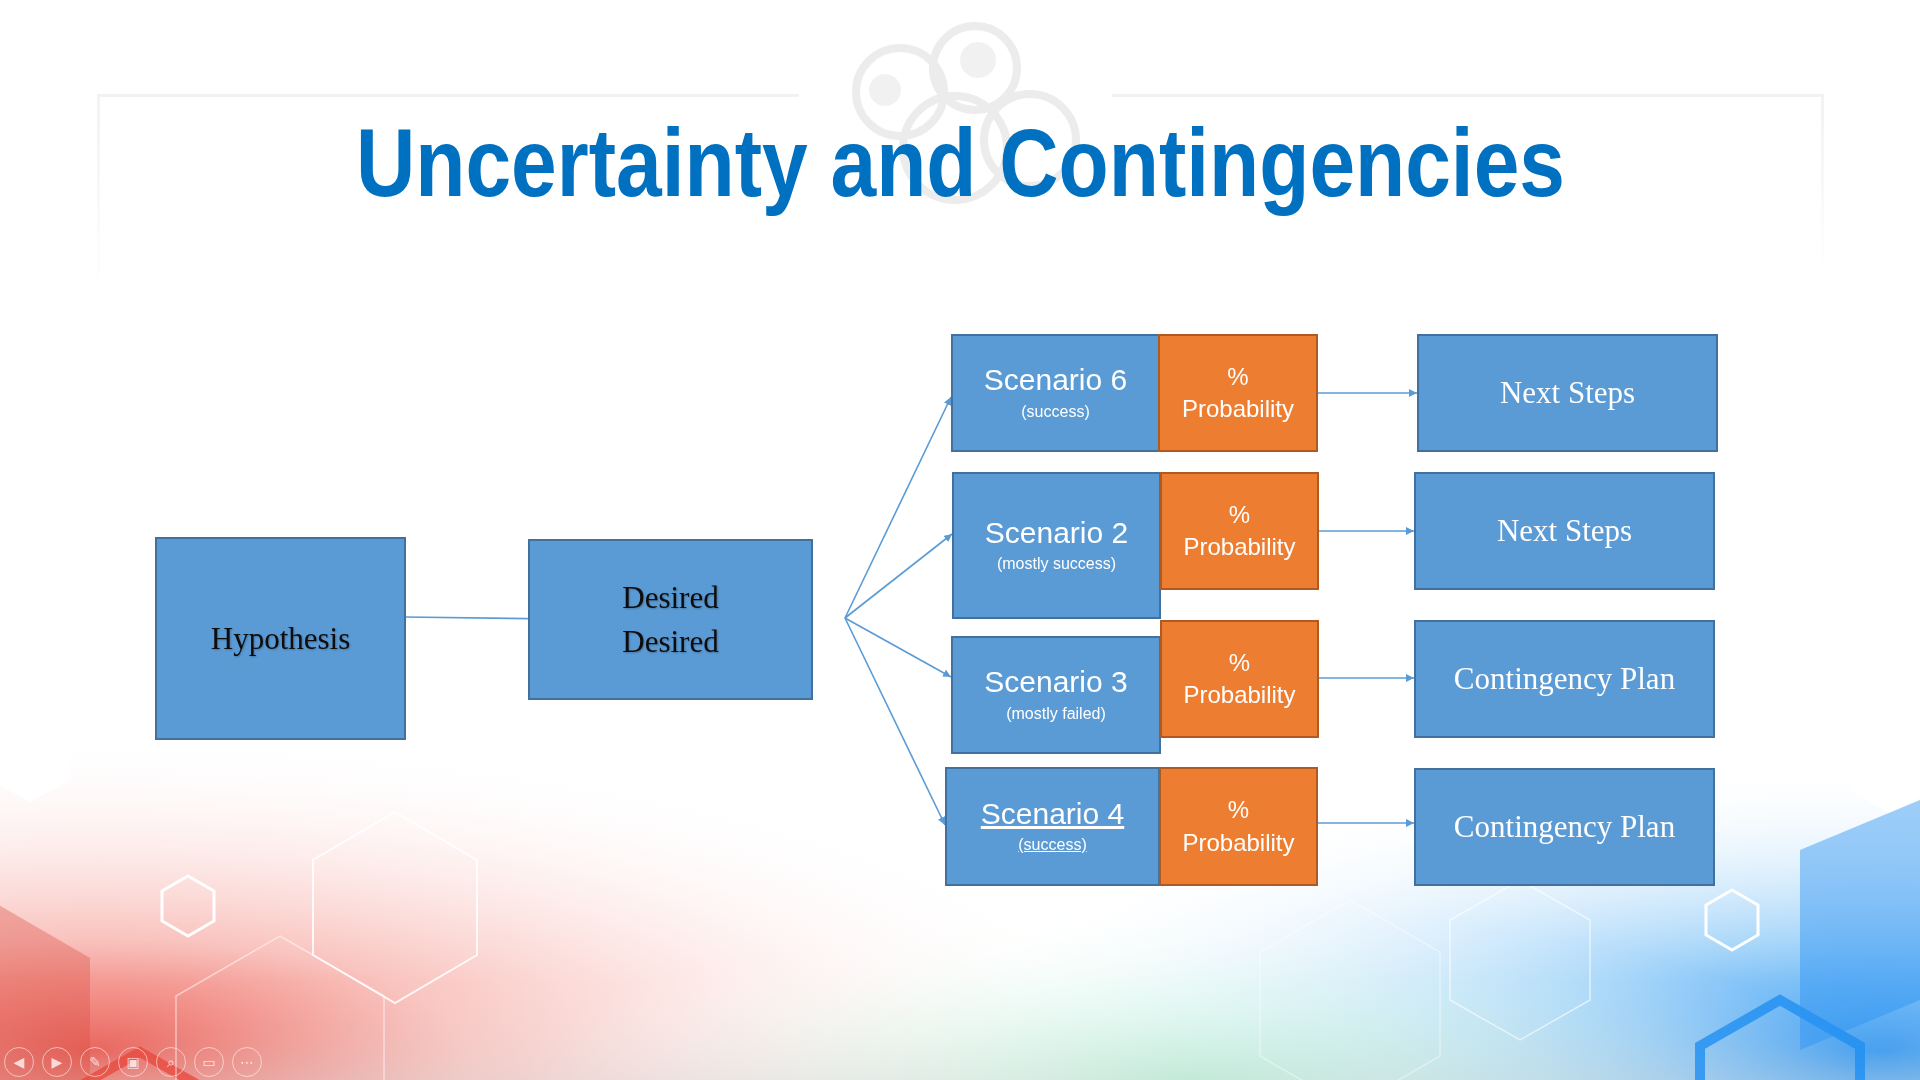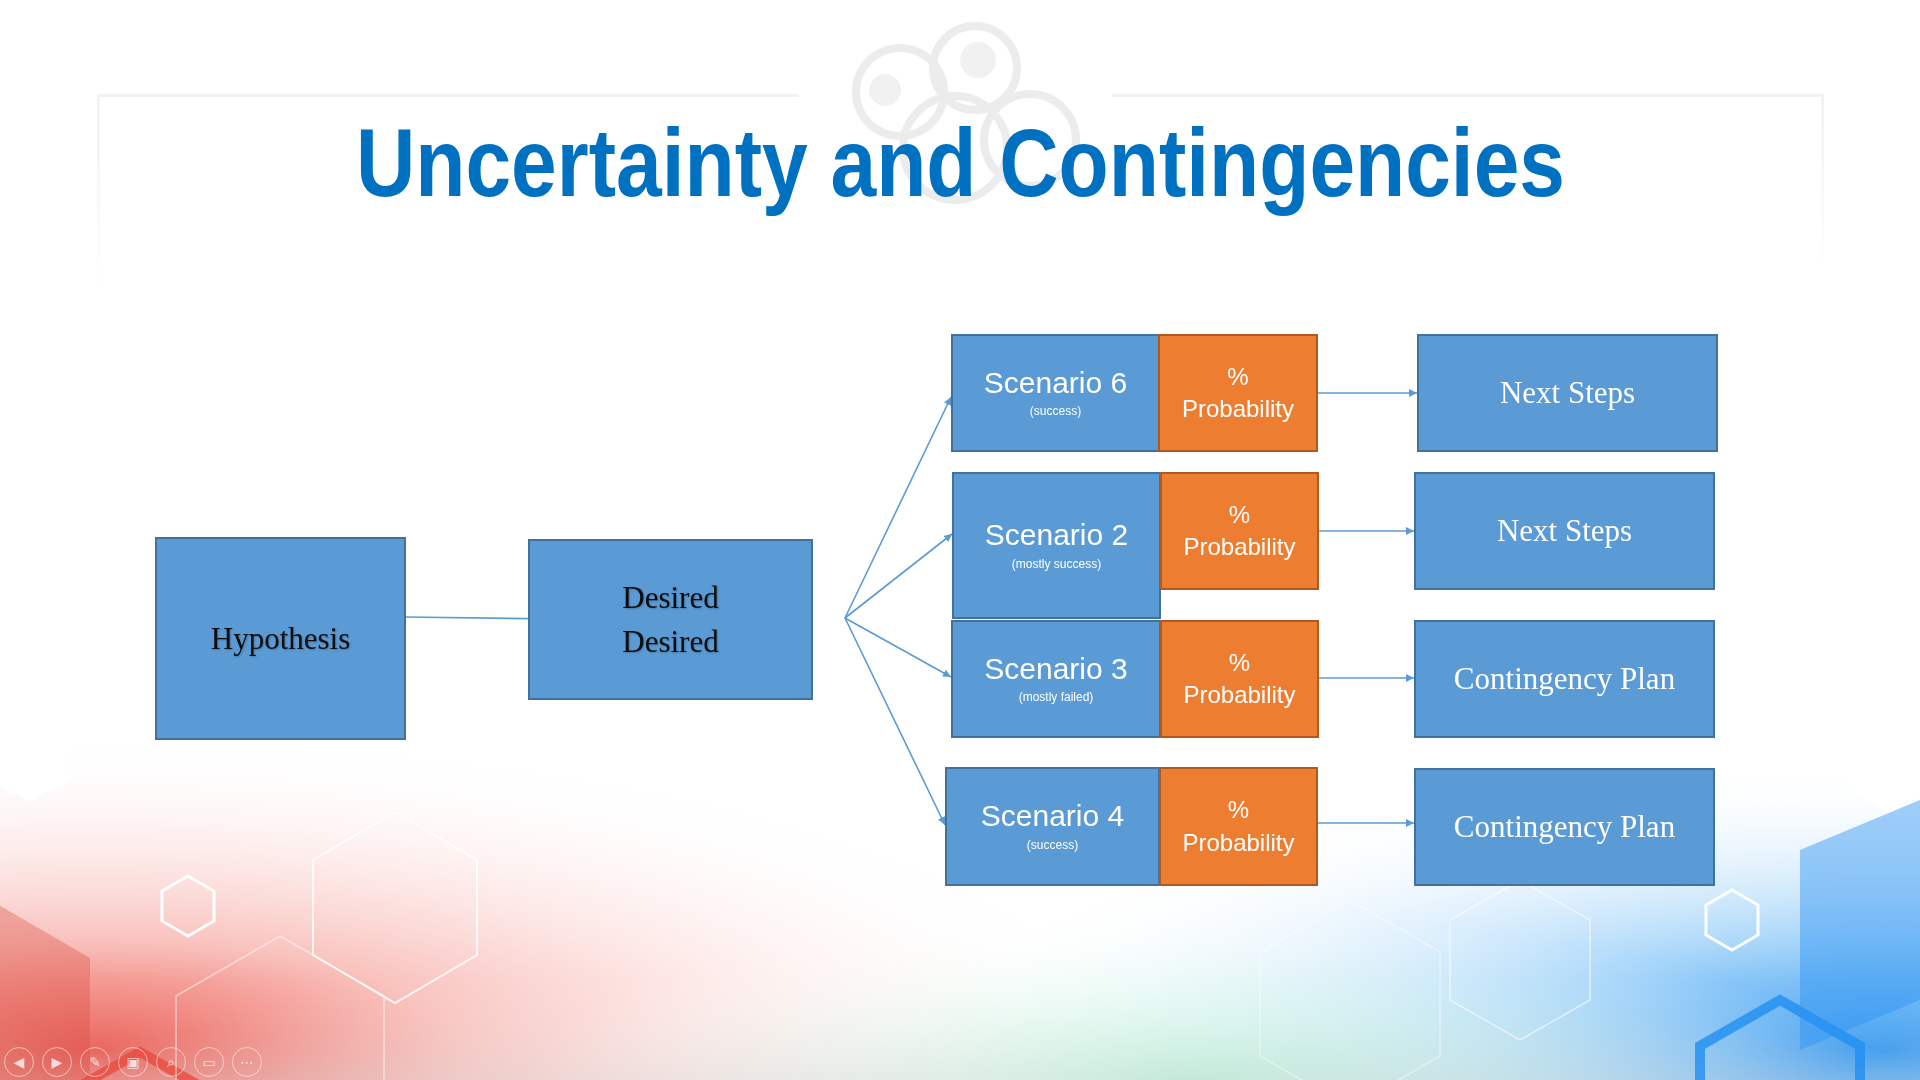--- a/index.html
+++ b/index.html
@@ -13,21 +13,21 @@
   .title-svg { position: absolute; left: 0; top: 0; z-index: 2; }
   .box {
     position: absolute; box-sizing: border-box;
     display: flex; flex-direction: column; align-items: center; justify-content: center;
     text-align: center; z-index: 3;
   }
   .box.blue { background: #5b9bd5; border: 2px solid #41719c; color: #ffffff; }
   .box.orange { background: #ed7d31; border: 2px solid #ae5a21; color: #ffffff; }
   .box.dark-text { color: #0d0d0d; text-shadow: 1px 1px 2px rgba(0,0,0,0.25); }
   .lbl-main { font-size: 30px; line-height: 1.15; }
-  .lbl-sub { font-size: 12px; line-height: 1.3; margin-top: 4px; }
+  .lbl-sub { font-size: 16px; line-height: 1.3; margin-top: 4px; }
   .lbl-prob { font-size: 24px; line-height: 1.35; }
   .lbl-big { font-size: 31px; line-height: 1.4; font-family: Liberation Serif, serif; }
   .connectors { position: absolute; left: 0; top: 0; z-index: 2; }
   .toolbar { position: absolute; left: 0; top: 1044px; height: 36px; width: 270px; z-index: 4; }
   .tb-btn {
     position: absolute; top: 3px; width: 30px; height: 30px; border-radius: 50%;
     border: 1.5px solid rgba(255,255,255,0.55); box-sizing: border-box;
     display: flex; align-items: center; justify-content: center;
     color: rgba(255,255,255,0.75); font-size: 14px;
   }
@@ -142,33 +142,33 @@
   <span class="lbl-sub">(mostly success)</span>
 </div>
 <div class="box orange" style="left:1160px; top:472px; width:159px; height:118px;">
   <span class="lbl-prob">%</span>
   <span class="lbl-prob">Probability</span>
 </div>
 <div class="box blue" style="left:1414px; top:472px; width:301px; height:118px;">
   <span class="lbl-big">Next Steps</span>
 </div>
 
-<div class="box blue" style="left:951px; top:620px; width:210px; height:118px;">
+<div class="box blue" style="left:951px; top:636px; width:210px; height:118px;">
   <span class="lbl-main">Scenario 3</span>
   <span class="lbl-sub">(mostly failed)</span>
 </div>
 <div class="box orange" style="left:1160px; top:620px; width:159px; height:118px;">
   <span class="lbl-prob">%</span>
   <span class="lbl-prob">Probability</span>
 </div>
 <div class="box blue" style="left:1414px; top:620px; width:301px; height:118px;">
   <span class="lbl-big">Contingency Plan</span>
 </div>
 
-<div class="box blue" style="left:945px; top:767px; width:215px; height:119px;">
+<div class="box blue" style="left:945px; top:767px; width:215px; height:119px;text-decoration:underline;">
   <span class="lbl-main">Scenario 4</span>
   <span class="lbl-sub">(success)</span>
 </div>
 <div class="box orange" style="left:1159px; top:767px; width:159px; height:119px;">
   <span class="lbl-prob">%</span>
   <span class="lbl-prob">Probability</span>
 </div>
 <div class="box blue" style="left:1414px; top:768px; width:301px; height:118px;">
   <span class="lbl-big">Contingency Plan</span>
 </div>

